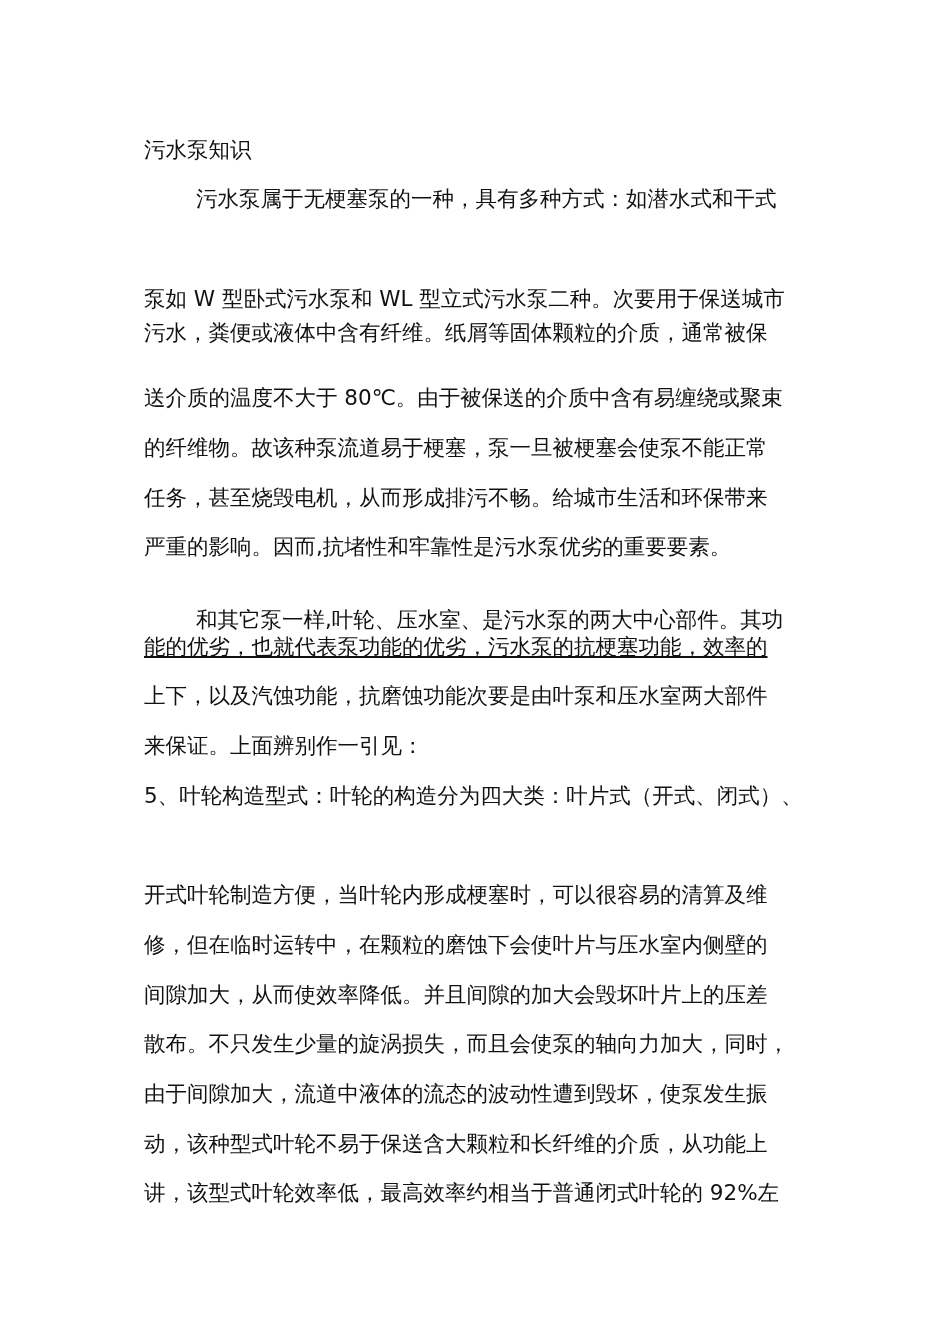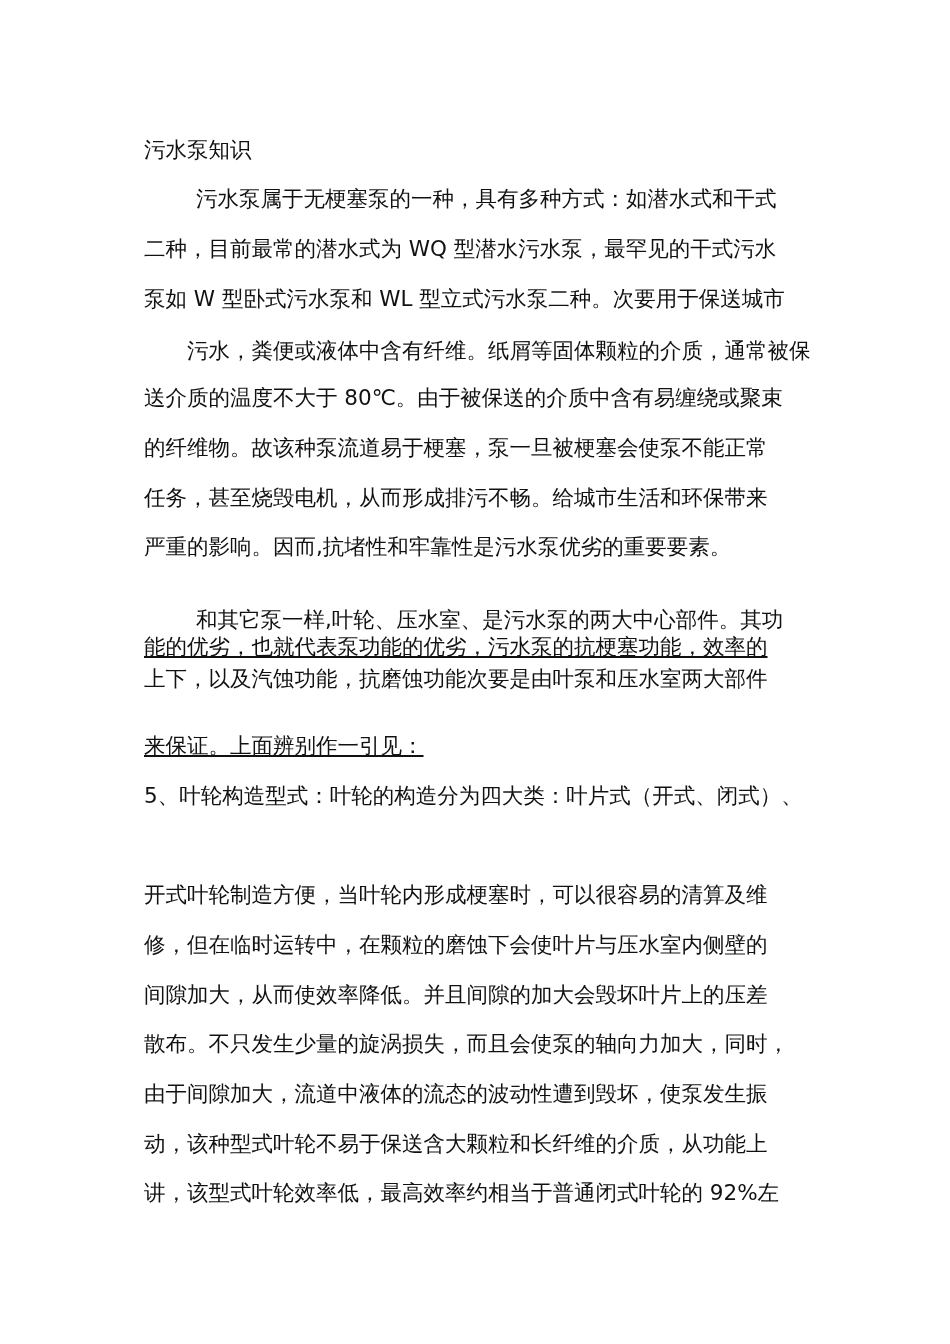--- a/index.html
+++ b/index.html
@@ -18,32 +18,31 @@
   }
   .indent { left: 196px; }
 </style>
 </head>
 <body>
 
 <div class="page">
   <div class="line" style="top:135px;">污水泵知识</div>
 
   <div class="line indent" style="top:184px;">污水泵属于无梗塞泵的一种，具有多种方式：如潜水式和干式</div>
-  <div class="line" style="top:234px;">二种，目前最常的潜水式为 WQ 型潜水污水泵，最罕见的干式污水</div>
   <div class="line" style="top:284px;">泵如 W 型卧式污水泵和 WL 型立式污水泵二种。次要用于保送城市</div>
-  <div class="line" style="top:336px;margin-left:43px;">污水，粪便或液体中含有纤维。纸屑等固体颗粒的介质，通常被保</div>
+  <div class="line" style="top:318px;">污水，粪便或液体中含有纤维。纸屑等固体颗粒的介质，通常被保</div>
   <div class="line" style="top:383px;">送介质的温度不大于 80℃。由于被保送的介质中含有易缠绕或聚束</div>
   <div class="line" style="top:433px;">的纤维物。故该种泵流道易于梗塞，泵一旦被梗塞会使泵不能正常</div>
   <div class="line" style="top:483px;">任务，甚至烧毁电机，从而形成排污不畅。给城市生活和环保带来</div>
   <div class="line" style="top:532px;">严重的影响。因而,抗堵性和牢靠性是污水泵优劣的重要要素。</div>
 
   <div class="line indent" style="top:605px;">和其它泵一样,叶轮、压水室、是污水泵的两大中心部件。其功</div>
   <div class="line" style="top:632px;text-decoration:underline;">能的优劣，也就代表泵功能的优劣，污水泵的抗梗塞功能，效率的</div>
-  <div class="line" style="top:664px;">上下，以及汽蚀功能，抗磨蚀功能次要是由叶泵和压水室两大部件</div>
-  <div class="line" style="top:731px;text-decoration:underline;">来保证。上面辨别作一引见：</div>
+  <div class="line" style="top:681px;">上下，以及汽蚀功能，抗磨蚀功能次要是由叶泵和压水室两大部件</div>
+  <div class="line" style="top:731px;">来保证。上面辨别作一引见：</div>
 
   <div class="line" style="top:781px;">5、叶轮构造型式：叶轮的构造分为四大类：叶片式（开式、闭式）、</div>
   <div class="line" style="top:880px;">开式叶轮制造方便，当叶轮内形成梗塞时，可以很容易的清算及维</div>
   <div class="line" style="top:930px;">修，但在临时运转中，在颗粒的磨蚀下会使叶片与压水室内侧壁的</div>
   <div class="line" style="top:980px;">间隙加大，从而使效率降低。并且间隙的加大会毁坏叶片上的压差</div>
   <div class="line" style="top:1029px;">散布。不只发生少量的旋涡损失，而且会使泵的轴向力加大，同时，</div>
   <div class="line" style="top:1079px;">由于间隙加大，流道中液体的流态的波动性遭到毁坏，使泵发生振</div>
   <div class="line" style="top:1129px;">动，该种型式叶轮不易于保送含大颗粒和长纤维的介质，从功能上</div>
   <div class="line" style="top:1178px;">讲，该型式叶轮效率低，最高效率约相当于普通闭式叶轮的 92%左</div>
 </div>

